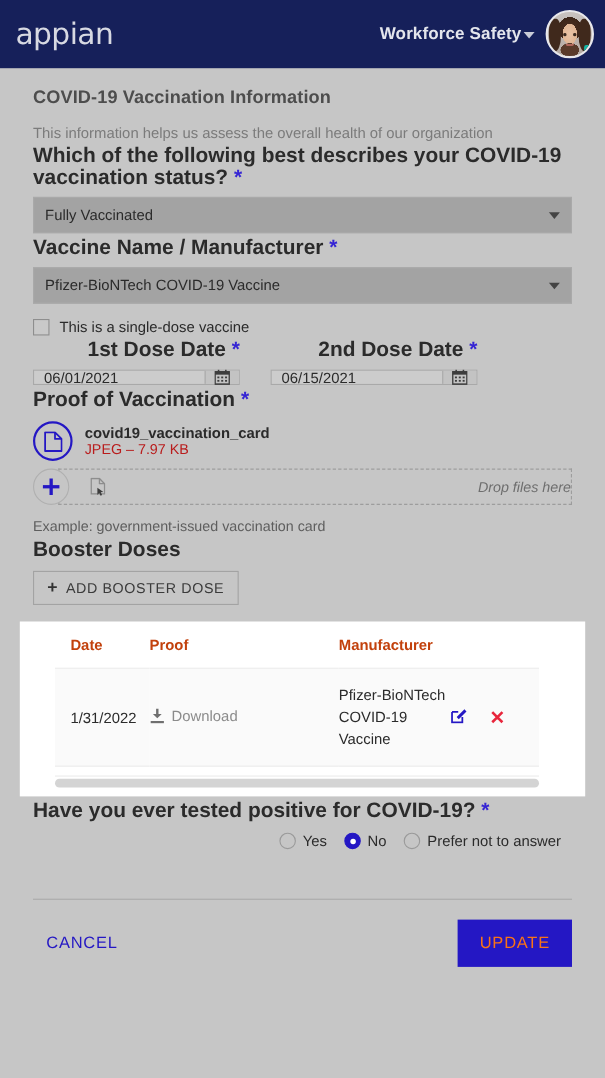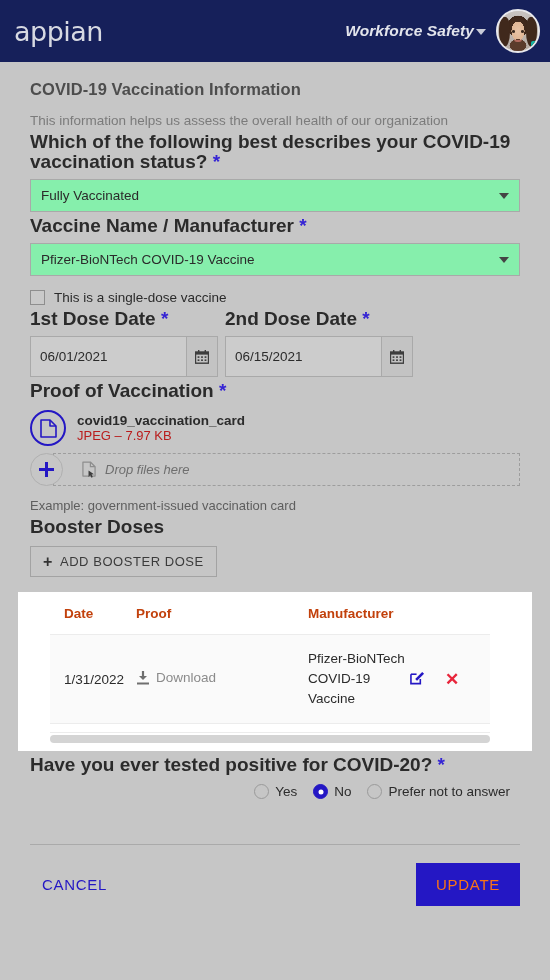--- a/index.html
+++ b/index.html
@@ -41,21 +41,21 @@
   }
   .caret-down {
     width: 0; height: 0;
     border-left: 5px solid transparent;
     border-right: 5px solid transparent;
     border-top: 6px solid #c9ccd8;
     margin-left: 2px;
     position: relative;
     top: 1px;
   }
-  .name-wrap { display: flex; align-items: center; font-style: italic; }
+  .name-wrap { display: flex; align-items: center; }
   .avatar {
     width: 44px; height: 44px;
     border-radius: 50%;
     overflow: hidden;
     border: 2px solid #e8e8ec;
     background: #cfc6bd;
     position: relative;
     flex: none;
   }
   .avatar .face {
@@ -100,21 +100,21 @@
   .label {
     font-size: 19px; font-weight: bold; color: #2b2b2b;
     margin-top: 4px; line-height: 20px;
   }
   .req { color: #3524d4; font-weight: bold; }
 
   .select {
     margin-top: 7px;
     height: 33px;
     border: 1px solid #a9a9a9;
-    background: #86efac;
+    background: #a3a3a3;
     display: flex; align-items: center;
     padding: 0 10px;
     font-size: 13.5px;
     color: #2b2b2b;
     position: relative;
   }
   .select .sel-caret {
     margin-left: auto;
     width: 0; height: 0;
     border-left: 5px solid transparent;
@@ -123,25 +123,25 @@
   }
 
   .checkrow { display: flex; align-items: center; margin-top: 14px; gap: 9px; }
   .checkbox {
     width: 15px; height: 15px;
     border: 1px solid #8e8e8e; background: #c9c9c9;
     flex: none;
   }
   .checkrow span { font-size: 13.5px; color: #2b2b2b; }
 
-  .dates { display: flex; gap: 7px; }
+  .dates { display: flex; gap: 28px; text-align: right; }
   .datecol { width: 188px; }
   .date-input {
     margin-top: 7px;
-    height: 41px;
+    height: 14px;
     display: flex;
     border: 1px solid #a9a9a9;
     background: #cccccc;
   }
   .date-input .val {
     flex: 1; display: flex; align-items: center;
     padding-left: 9px; font-size: 13.5px; color: #2b2b2b;
   }
   .date-btn {
     width: 31px; border-left: 1px solid #a9a9a9;
@@ -170,21 +170,21 @@
     display: flex; align-items: center; justify-content: center;
     flex: none; position: relative; z-index: 2; background: #c6c6c6;
   }
   .plus-circle .pv, .plus-circle .ph { position: absolute; background: #2417c4; }
   .plus-circle .pv { width: 3.5px; height: 15px; }
   .plus-circle .ph { width: 15px; height: 3.5px; }
   .droparea {
     flex: 1; height: 33px; margin-left: -18px;
     border: 1px dashed #9d9d9d;
     display: flex; align-items: center;
-    padding-left: 28px; gap: 9px;
+    padding-left: 28px; gap: 9px; justify-content: space-between;
   }
   .drop-text { font-size: 13px; font-style: italic; color: #6e6e6e; }
 
   .example { font-size: 13px; color: #5e5e5e; margin-top: 12px; }
 
   .btn-outline {
     margin-top: 9px;
     display: inline-flex; align-items: center; gap: 7px;
     height: 31px; padding: 0 12px;
     border: 1px solid #a3a3a3;
@@ -440,21 +440,21 @@
           </td>
         </tr>
       </tbody>
     </table>
     <div class="hscroll">
       <div class="thumb"></div>
     </div>
   </div>
 
   <div class="label">
-    <span>Have you ever tested positive for COVID-20?</span>
+    <span>Have you ever tested positive for COVID-19?</span>
     <span class="req">*</span>
   </div>
   <div class="radios">
     <div class="radio-item">
       <span class="radio"></span>
       <span>Yes</span>
     </div>
     <div class="radio-item">
       <span class="radio on"></span>
       <span>No</span>

